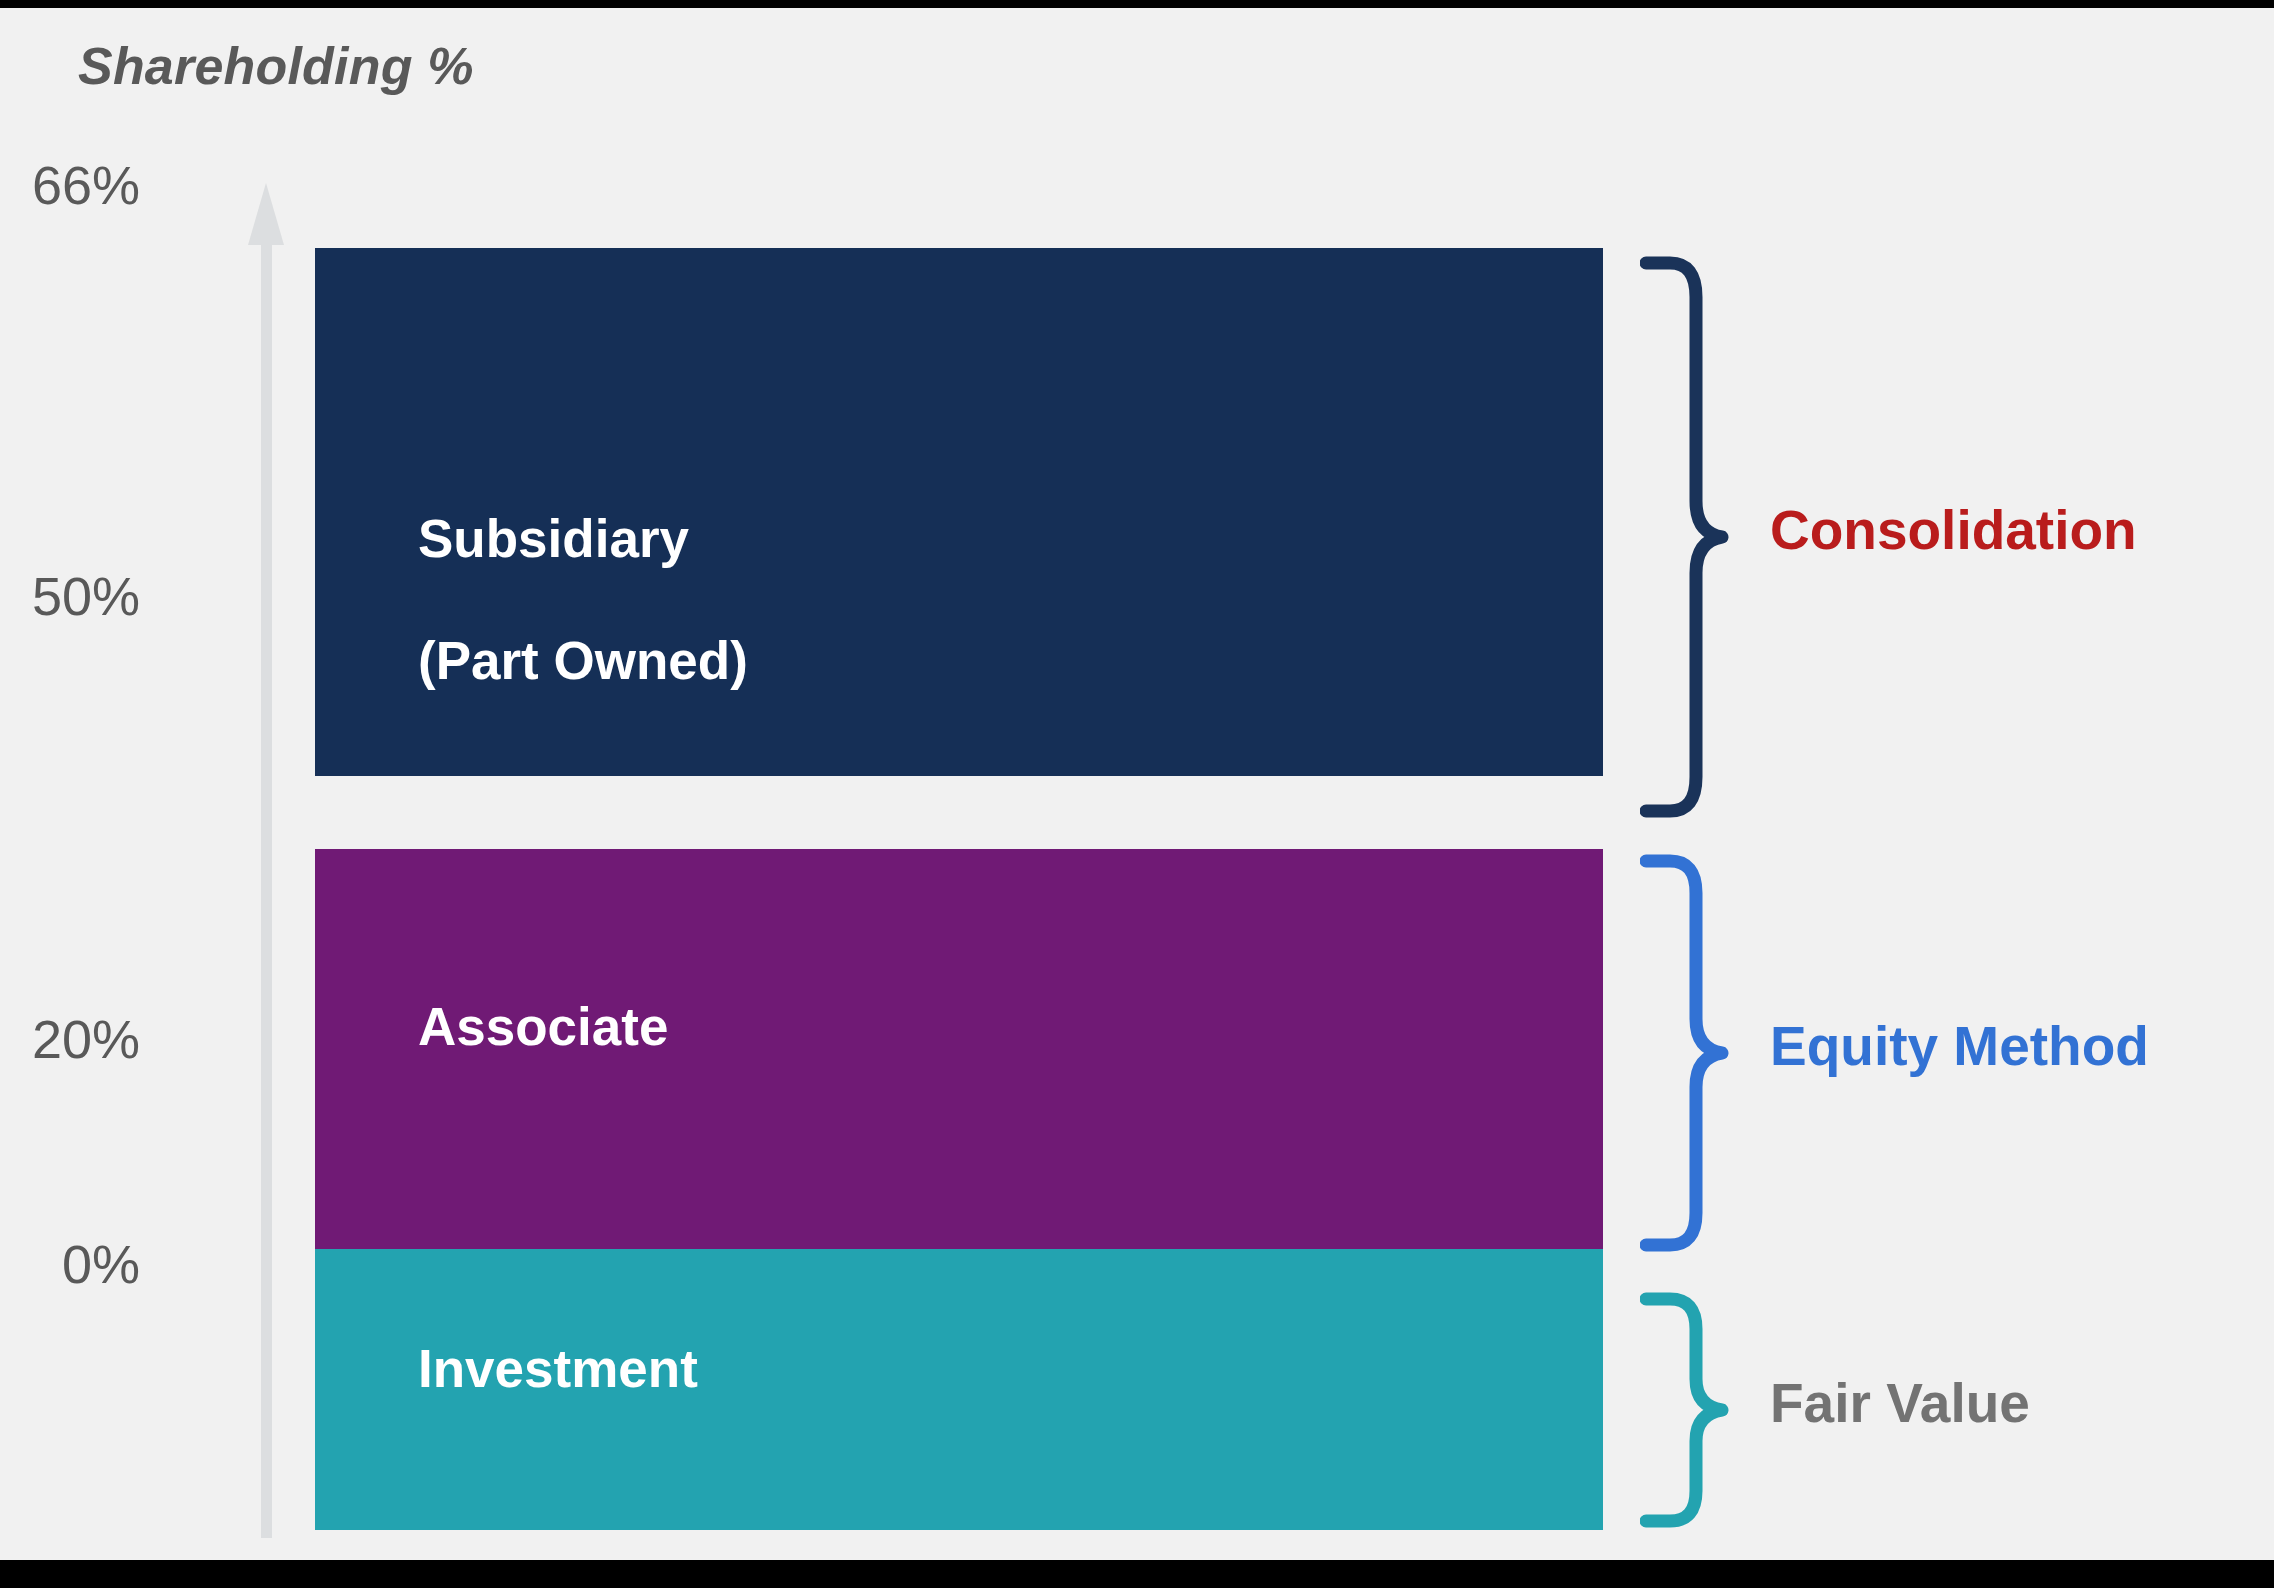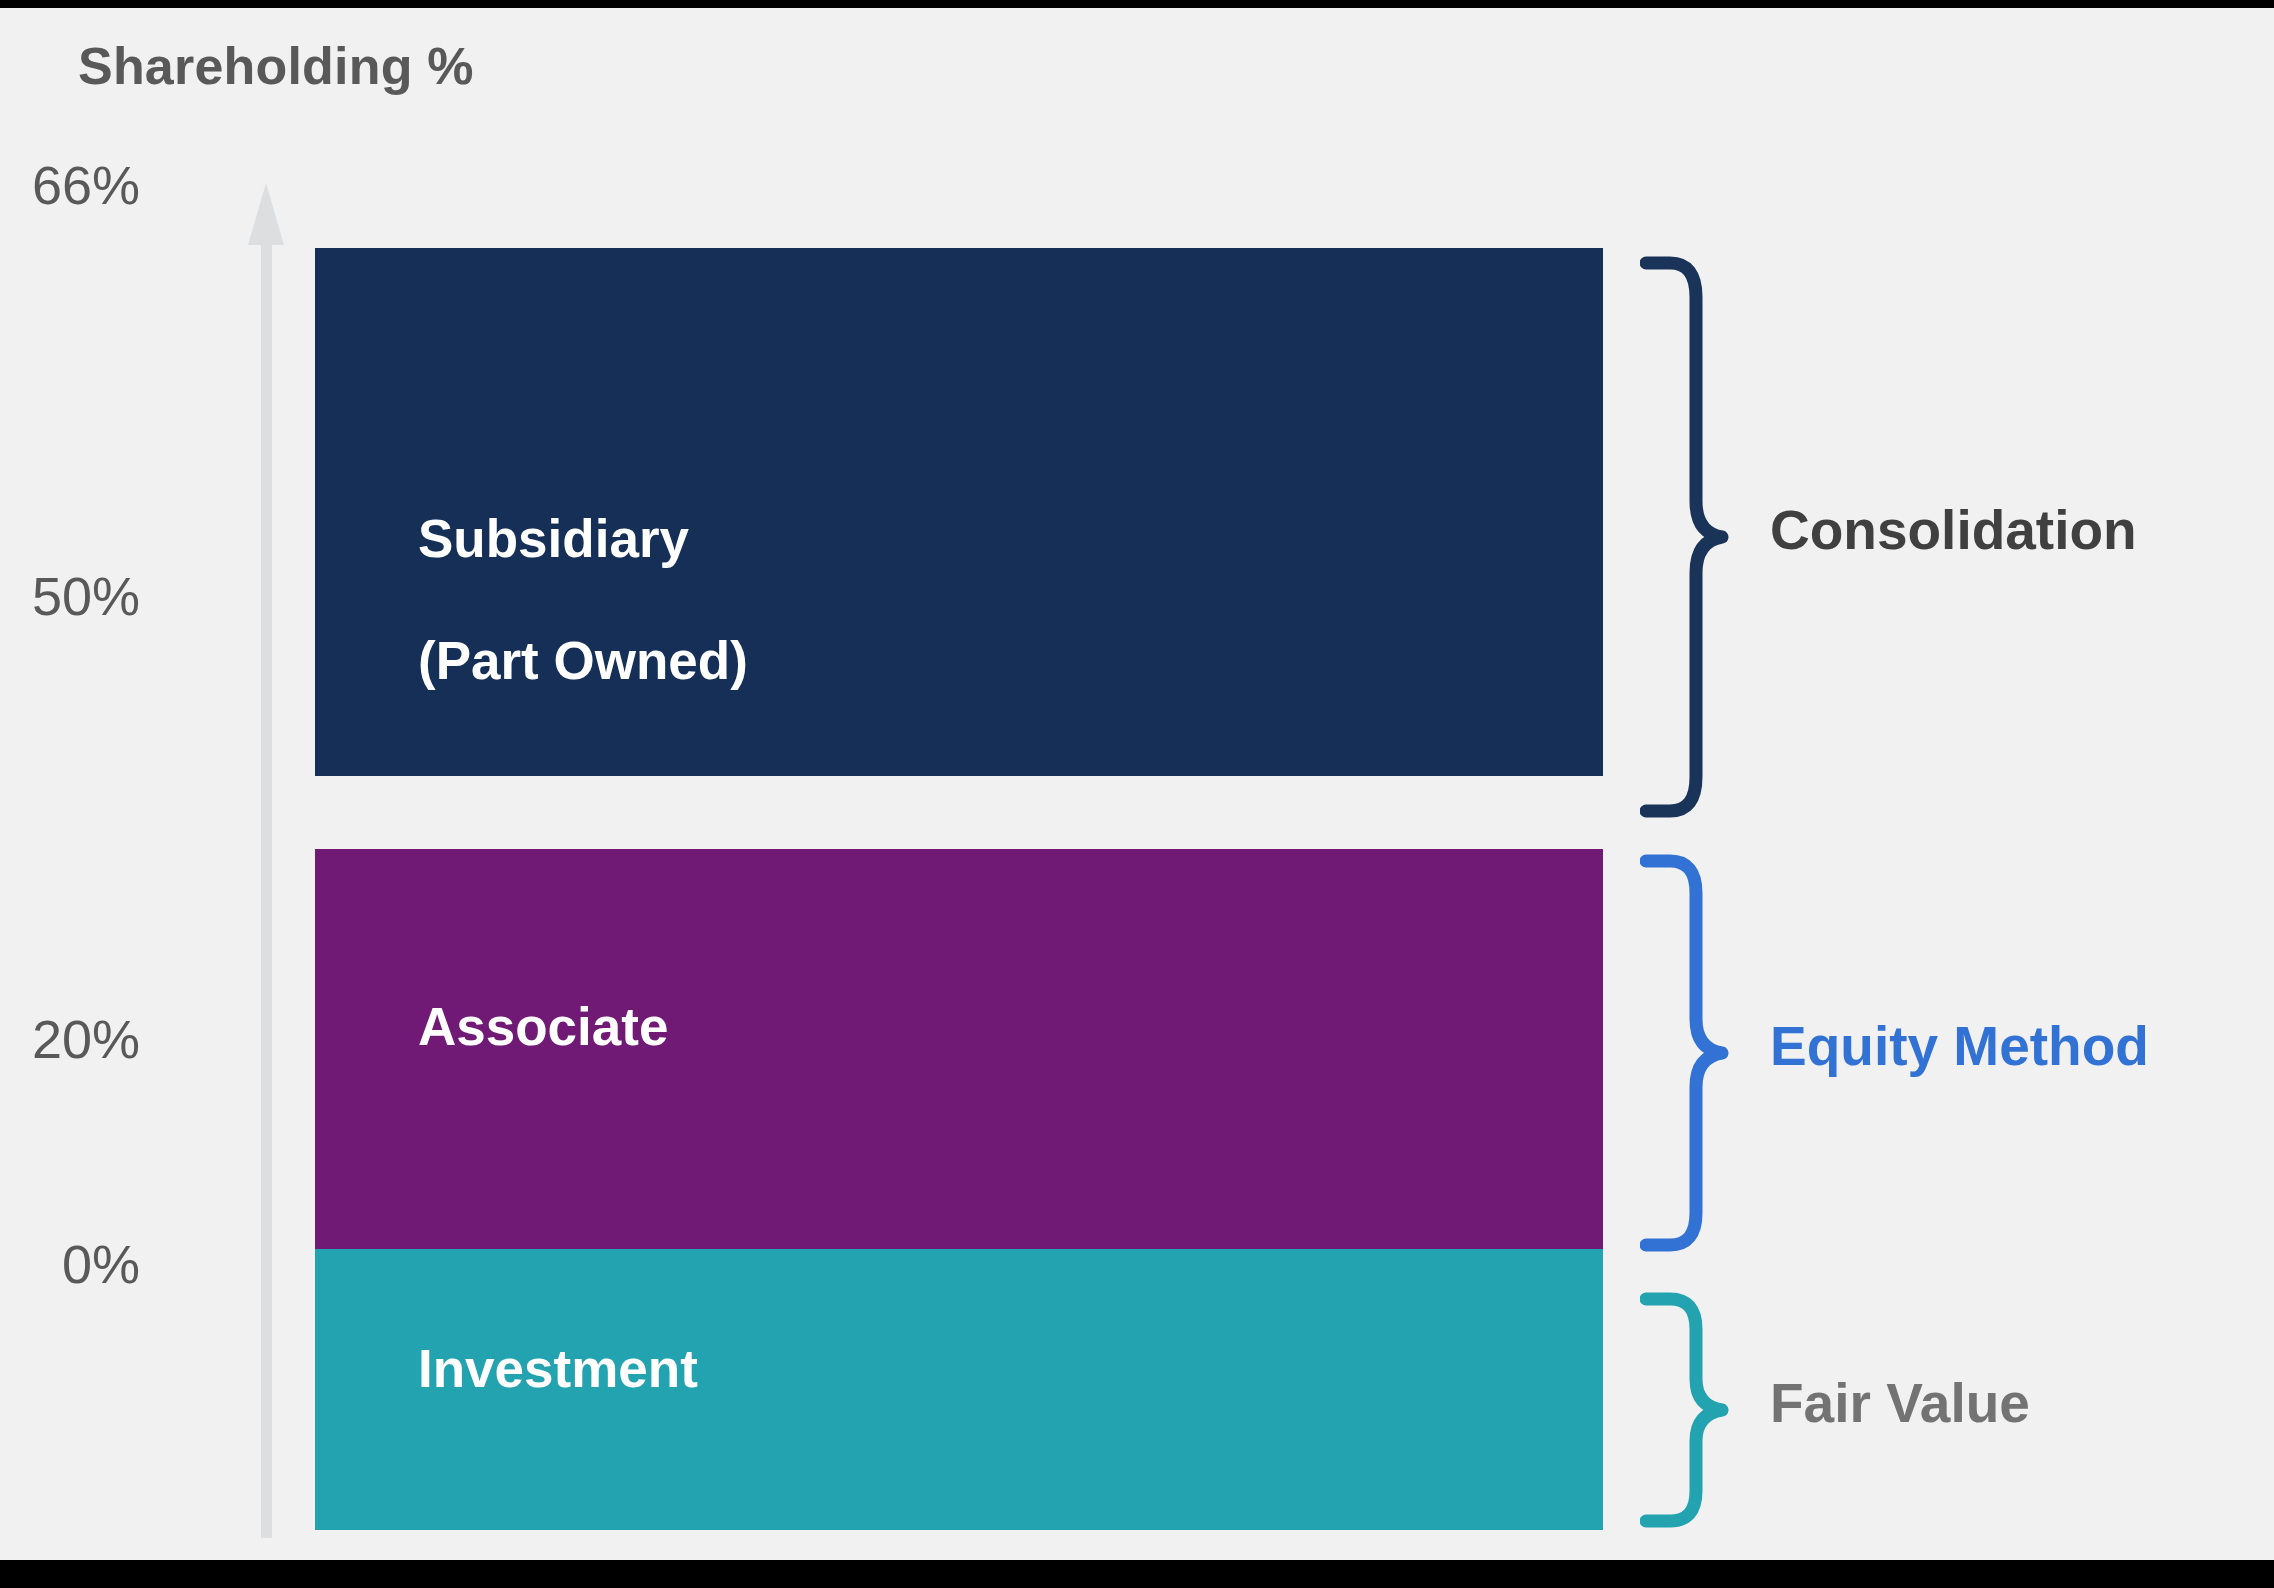--- a/index.html
+++ b/index.html
@@ -28,20 +28,21 @@
   
   #chart-title {
     position: absolute;
     left: 78px;
     top: 28px;
     font-size: 52px;
     font-weight: bold;
     color: #595959;
     letter-spacing: 0.2px;
     white-space: nowrap;
+    font-style: italic;
   }
 
   
   #axis-arrow {
     position: absolute;
     left: 248px;
     top: 175px;
     width: 36px;
     height: 1355px;
   }
@@ -155,21 +156,21 @@
         <path d="M 6 8
                  L 30 8
                  Q 56 8 56 42
                  L 56 246
                  Q 56 278 82 282
                  Q 56 286 56 318
                  L 56 522
                  Q 56 556 30 556
                  L 6 556" fill="none" stroke="#1A3359" stroke-width="13" stroke-linecap="round" stroke-linejoin="round"></path>
       </svg>
-      <div class="brace-label" style="left: 130px; top: 243px; color: #404040;">Consolidation</div>
+      <div class="brace-label" style="left: 130px; top: 243px; color: #b91c1c;">Consolidation</div>
     </div>
 
     <div class="brace-group" style="left: 1640px; top: 845px; width: 600px; height: 400px;">
       <svg class="brace-svg" width="120" height="400" viewBox="0 0 120 400">
         <path d="M 6 8
                  L 30 8
                  Q 56 8 56 40
                  L 56 166
                  Q 56 196 82 200
                  Q 56 204 56 234

